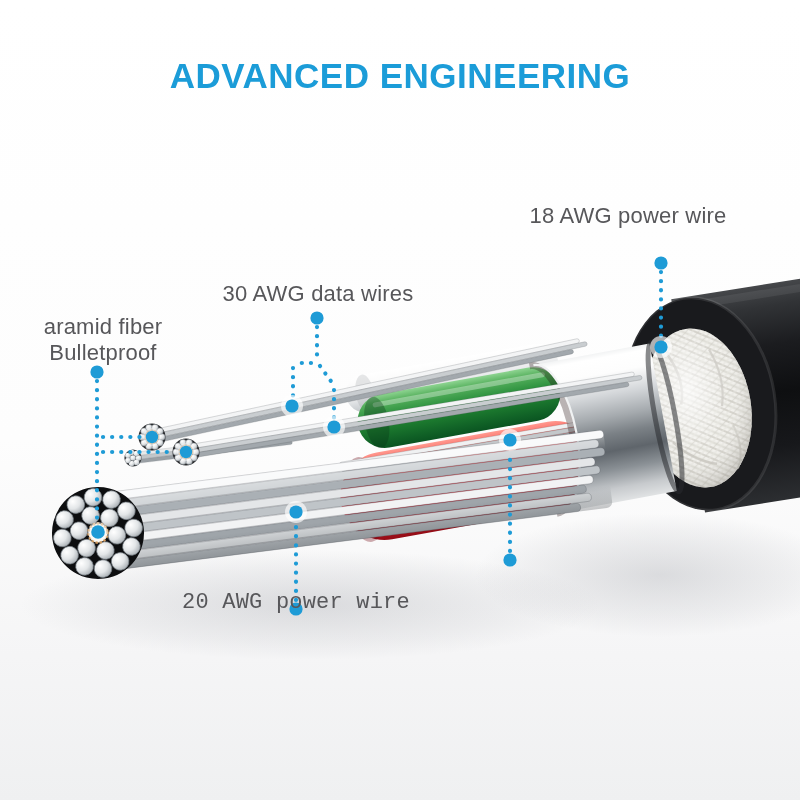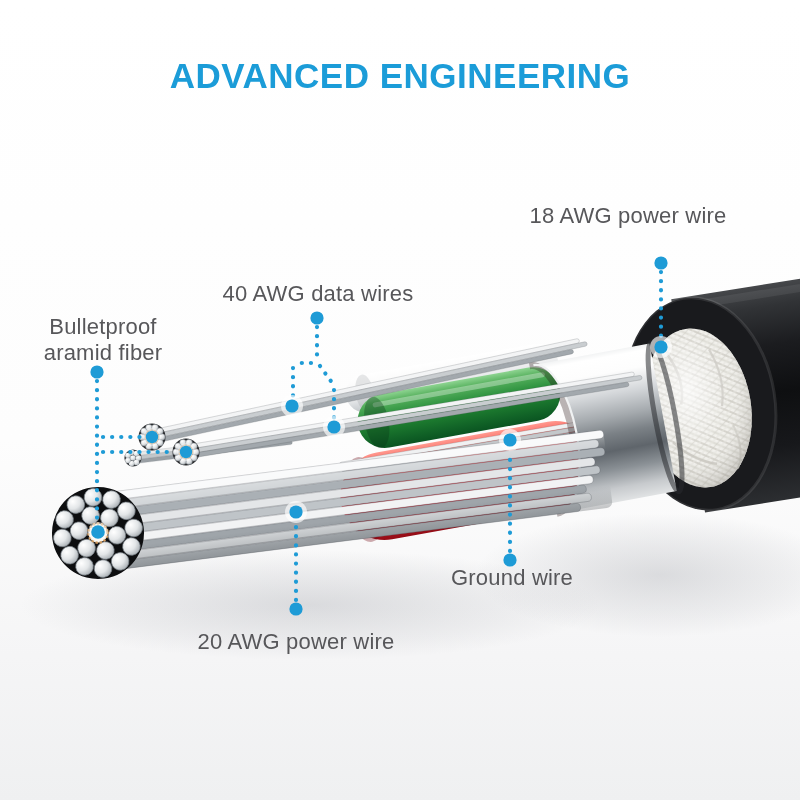--- a/index.html
+++ b/index.html
@@ -18,21 +18,21 @@
   .lbl{
     position:absolute;transform:translateX(-50%);text-align:center;
     font:400 22px/26px "Liberation Sans",sans-serif;color:var(--label-gray);
     letter-spacing:.2px;white-space:nowrap;
   }
   .lbl span{display:block;}
   #lbl-sheath{left:616px;top:203px;margin-left:12px;}
   #lbl-data{left:318px;top:281px;}
   #lbl-aramid{left:103px;top:314px;}
   #lbl-ground{left:512px;top:565px;}
-  #lbl-power20{left:296px;top:629px;}
+  #lbl-power20{left:296px;top:590px;font-family:Liberation Mono, monospace;}
 </style>
 </head>
 <body>
 
 <div class="canvas">
 
 <svg class="scene" viewBox="0 0 800 800" aria-hidden="true">
   <defs>
     <linearGradient id="gBg" x1="0" y1="0" x2="0" y2="1">
       <stop offset="0" stop-color="#ffffff"></stop>
@@ -293,29 +293,26 @@
   </g>
 </svg>
 
 <div class="title">ADVANCED ENGINEERING</div>
 
 <div class="lbl" id="lbl-sheath">
   <span>18 AWG power wire</span>
 </div>
 
 <div class="lbl" id="lbl-data">
-  <span>40 AWG data wires</span>
+  <span>30 AWG data wires</span>
 </div>
 
 <div class="lbl" id="lbl-aramid">
+  <span>aramid fiber</span>
   <span>Bulletproof</span>
-  <span>aramid fiber</span>
-</div>
-
-<div class="lbl" id="lbl-ground">
-  <span>Ground wire</span>
-</div>
+</div>
+
 
 <div class="lbl" id="lbl-power20">
   <span>20 AWG power wire</span>
 </div>
 
 </div>
 
 </body></html>

